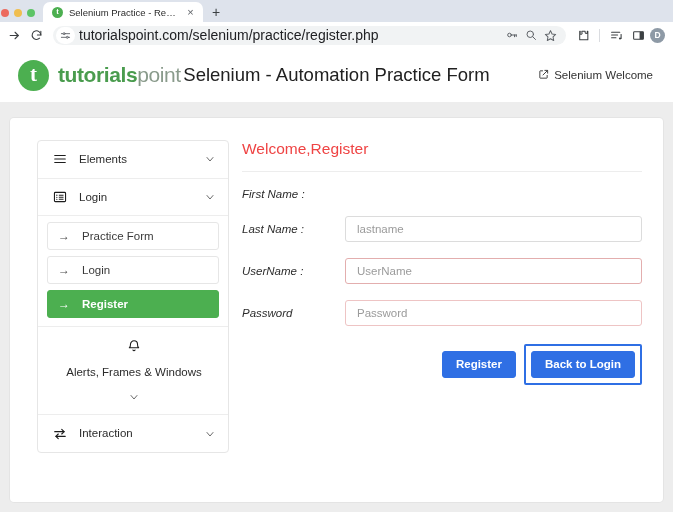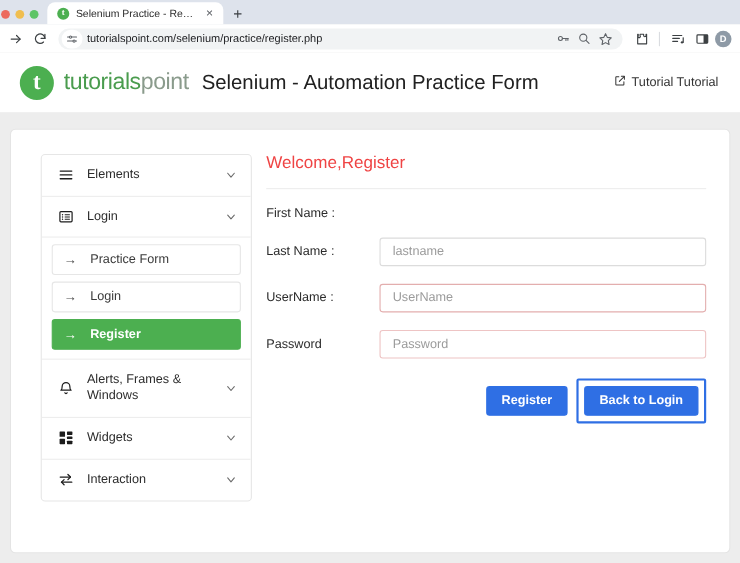--- a/index.html
+++ b/index.html
@@ -87,21 +87,21 @@
     gap: 4px;
     min-width: 0;
   }
   .omni-chip {
     width: 19px; height: 17px; border-radius: 9px;
     background: #ffffff;
     display: flex; align-items: center; justify-content: center;
     flex: 0 0 auto;
   }
   .omni-url {
-    font-size: 10px; color: #202124;
+    font-size: 14px; color: #202124;
     white-space: nowrap; overflow: hidden; text-overflow: ellipsis;
     flex: 1 1 auto;
   }
   .omni-actions { display: flex; align-items: center; gap: 3px; flex: 0 0 auto; }
   .omni-actions .tb-icon { width: 16px; height: 16px; }
   .tb-divider { width: 1px; height: 13px; background: #dadce0; margin: 0 4px; }
   .avatar {
     width: 15px; height: 15px; border-radius: 50%;
     background: #8e9aa6; color: #fff;
     font-size: 8.5px; font-weight: bold;
@@ -127,21 +127,21 @@
   .logo-mark {
     width: 31px; height: 31px; border-radius: 50%;
     background: #4caf50;
     display: flex; align-items: center; justify-content: center;
   }
   .logo-mark span {
     color: #ffffff; font-size: 21px; font-weight: bold; line-height: 1;
     font-family: "Liberation Serif", serif; margin-top: -1px;
   }
   .logo-text { font-size: 21px; letter-spacing: -0.4px; }
-  .logo-text .a { color: #4a9c4e; font-weight: normal; }
+  .logo-text .a { color: #4a9c4e; font-weight: bold; }
   .logo-text .b { color: #8a9b8c; }
 
   .page-title {
     position: absolute; left: 0; right: 0;
     text-align: center;
     font-size: 18.5px; color: #212121; font-weight: normal;
     pointer-events: none;
   }
   .header-link {
     margin-left: auto;
@@ -211,21 +211,21 @@
   }
   .welcome {
     font-size: 15.5px; color: #ef4444; font-weight: normal;
     padding-bottom: 13px;
     border-bottom: 1px solid #ededed;
   }
   .frow {
     display: flex; align-items: center;
     margin-top: 16px;
   }
-  .flabel { width: 103px; flex: 0 0 103px; font-size: 11.5px; color: #2b2b2b; }
+  .flabel { width: 103px; flex: 0 0 103px; font-size: 11.5px; color: #2b2b2b; font-style: italic; }
   .finput {
     flex: 1 1 auto; height: 26px;
     border: 1px solid #dcdcdc; border-radius: 3px;
     background: #ffffff;
     font-family: "Liberation Sans", sans-serif;
     font-size: 11.5px; color: #2b2b2b;
     padding: 0 11px;
     outline: none;
   }
   .finput::placeholder { color: #9b9b9b; }
@@ -362,21 +362,21 @@
       <div class="page-title">Selenium - Automation Practice Form</div>
 
       <div class="header-link">
         <span>
           <svg width="11" height="11" viewBox="0 0 24 24" fill="none" stroke="#333" stroke-width="2" stroke-linecap="round" stroke-linejoin="round">
               <path d="M10 4H5a1 1 0 0 0-1 1v14a1 1 0 0 0 1 1h14a1 1 0 0 0 1-1v-5"></path>
               <polyline points="15 3 21 3 21 9"></polyline>
               <line x1="11" y1="13" x2="20.5" y2="3.5"></line>
             </svg>
         </span>
-        <span>Tutorial Tutorial</span>
+        <span>Selenium Welcome</span>
       </div>
     </div>
 
     <div class="page-card">
 
       <div class="sidebar">
 
         <div class="side-group">
           <span class="side-ico">
             <svg width="14" height="14" viewBox="0 0 24 24" fill="none" stroke="currentColor" stroke-width="2" stroke-linecap="round">
@@ -421,52 +421,35 @@
           <div class="subitem">
             <span class="arrow">→</span>
             <span>Login</span>
           </div>
           <div class="subitem active">
             <span class="arrow">→</span>
             <span>Register</span>
           </div>
         </div>
 
-        <div class="side-group" style="border-top:1px solid #ededed;">
+        <div class="side-group" style="border-top:1px solid #ededed;flex-direction:column;">
           <span class="side-ico">
             <svg width="14" height="14" viewBox="0 0 24 24" fill="none" stroke="currentColor" stroke-width="1.9" stroke-linecap="round" stroke-linejoin="round">
                 <path d="M6 9a6 6 0 0 1 12 0c0 5 2 6 2 6H4s2-1 2-6z"></path>
                 <path d="M10.2 19a2 2 0 0 0 3.6 0"></path>
               </svg>
           </span>
           <span class="side-label">Alerts, Frames &amp; Windows</span>
           <span class="chev">
             <svg width="12" height="12" viewBox="0 0 24 24" fill="none" stroke="currentColor" stroke-width="2" stroke-linecap="round" stroke-linejoin="round">
                 <polyline points="6 9 12 16 18 9"></polyline>
               </svg>
           </span>
         </div>
 
-        <div class="side-group">
-          <span class="side-ico">
-            <svg width="14" height="14" viewBox="0 0 24 24" fill="currentColor">
-                <rect x="2" y="2" width="8.5" height="8.5" rx="1"></rect>
-                <rect x="13.5" y="2" width="8.5" height="5.5" rx="1"></rect>
-                <rect x="13.5" y="10" width="8.5" height="4" rx="1"></rect>
-                <rect x="2" y="13.5" width="8.5" height="8.5" rx="1"></rect>
-                <rect x="13.5" y="16.5" width="8.5" height="5.5" rx="1"></rect>
-              </svg>
-          </span>
-          <span class="side-label">Widgets</span>
-          <span class="chev">
-            <svg width="12" height="12" viewBox="0 0 24 24" fill="none" stroke="currentColor" stroke-width="2" stroke-linecap="round" stroke-linejoin="round">
-                <polyline points="6 9 12 16 18 9"></polyline>
-              </svg>
-          </span>
-        </div>
 
         <div class="side-group">
           <span class="side-ico">
             <svg width="14" height="14" viewBox="0 0 24 24" fill="none" stroke="currentColor" stroke-width="2" stroke-linecap="round" stroke-linejoin="round">
                 <line x1="3" y1="8" x2="19" y2="8"></line>
                 <polyline points="15 4 19 8 15 12"></polyline>
                 <line x1="21" y1="16" x2="5" y2="16"></line>
                 <polyline points="9 12 5 16 9 20"></polyline>
               </svg>
           </span>

